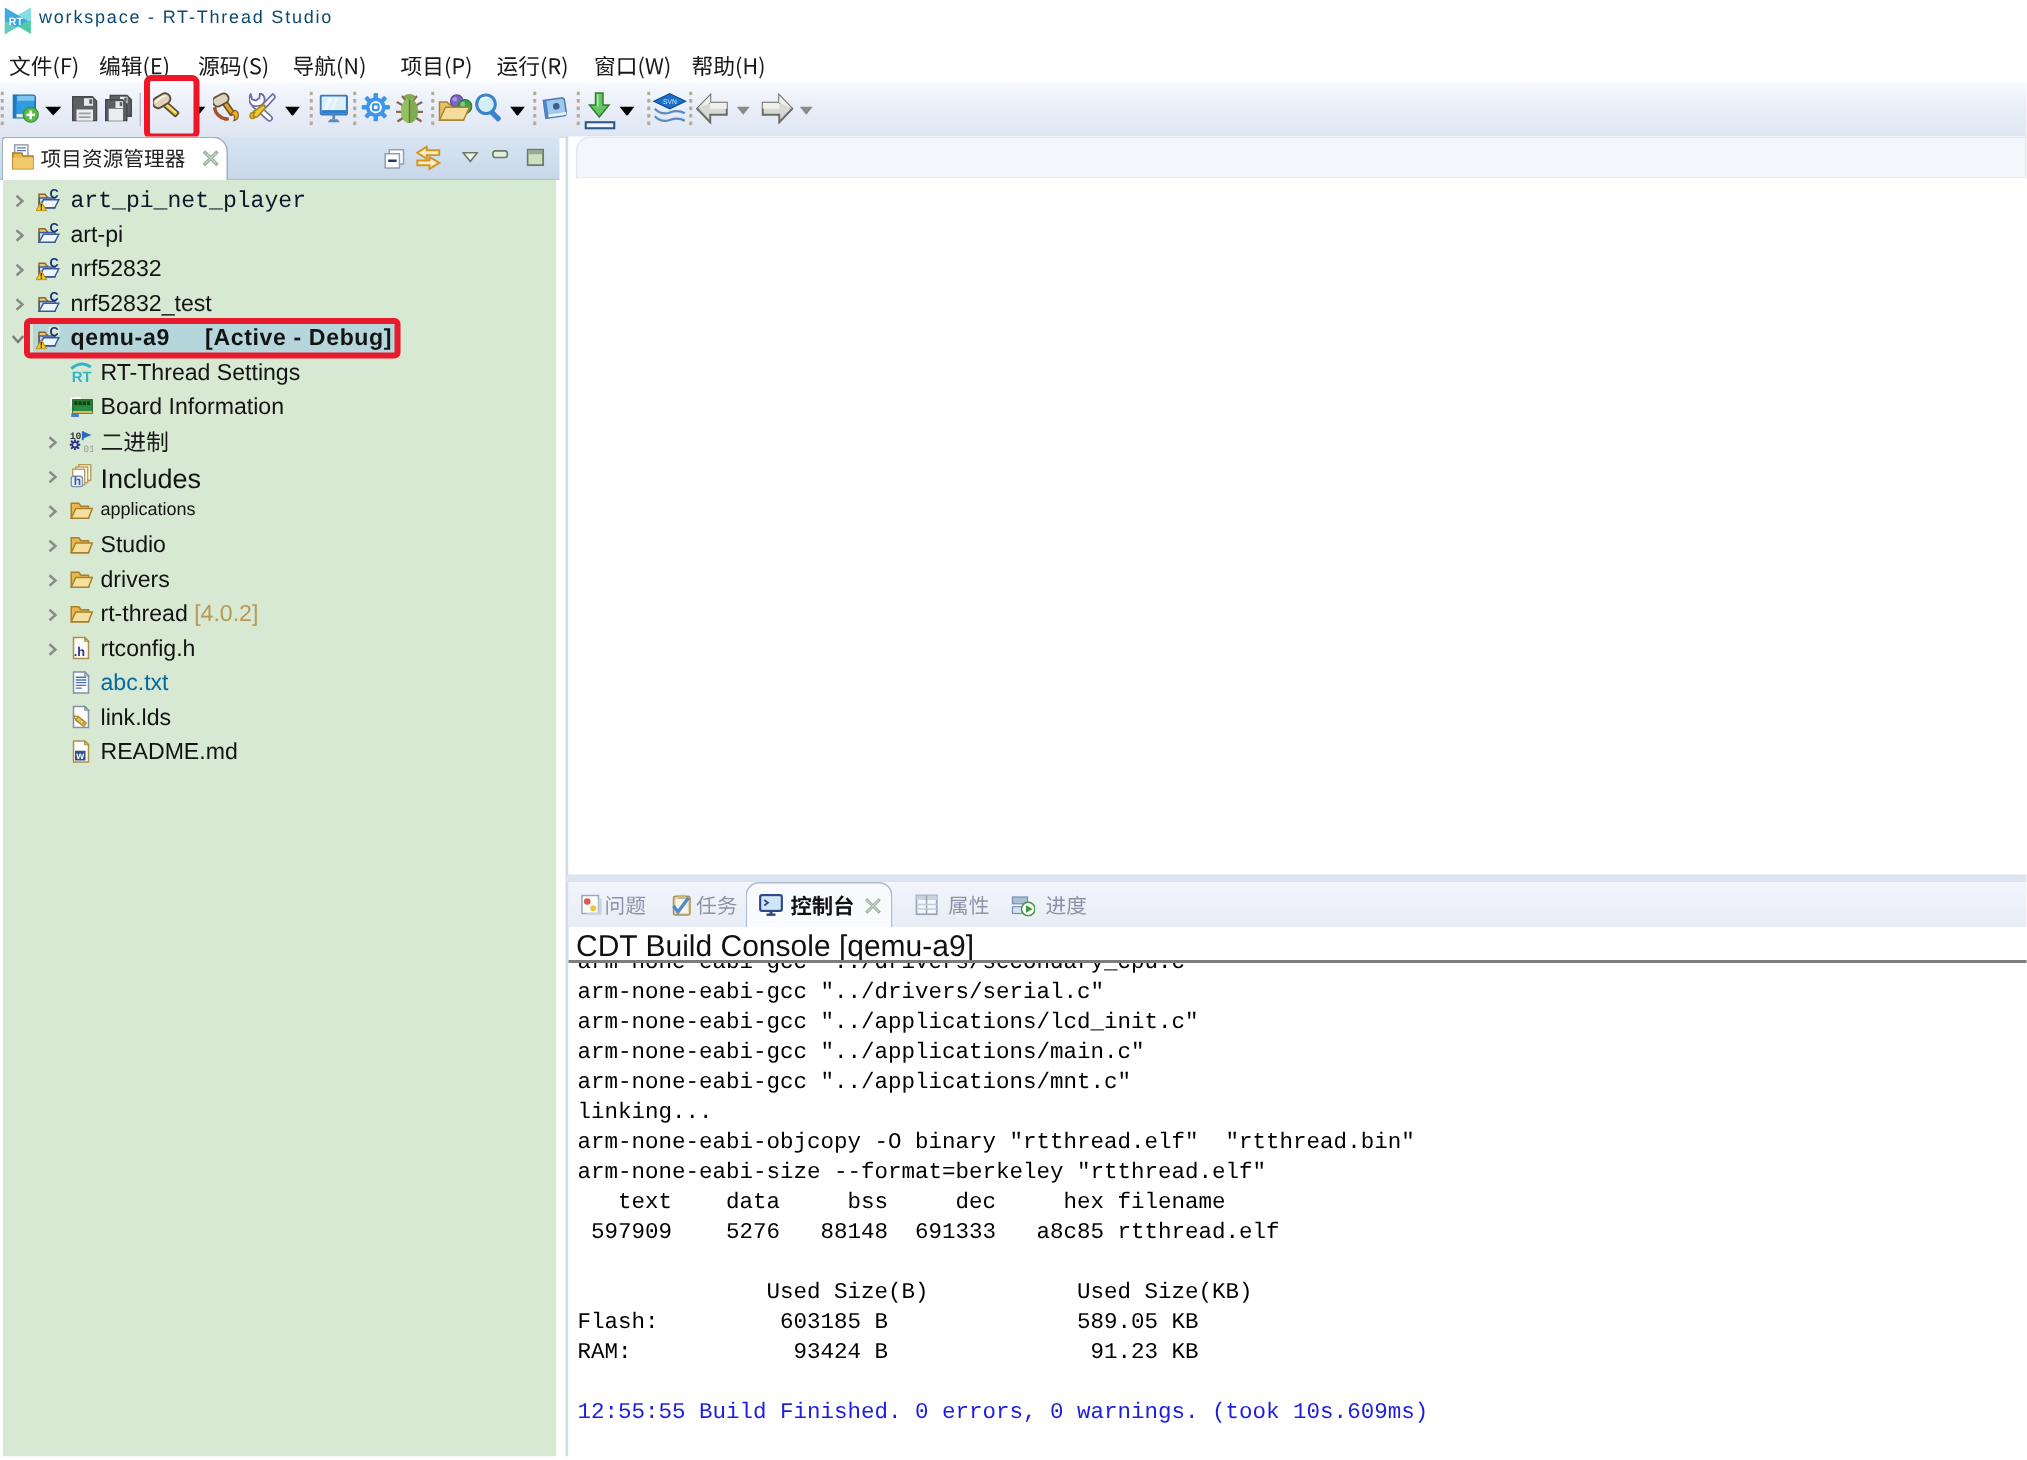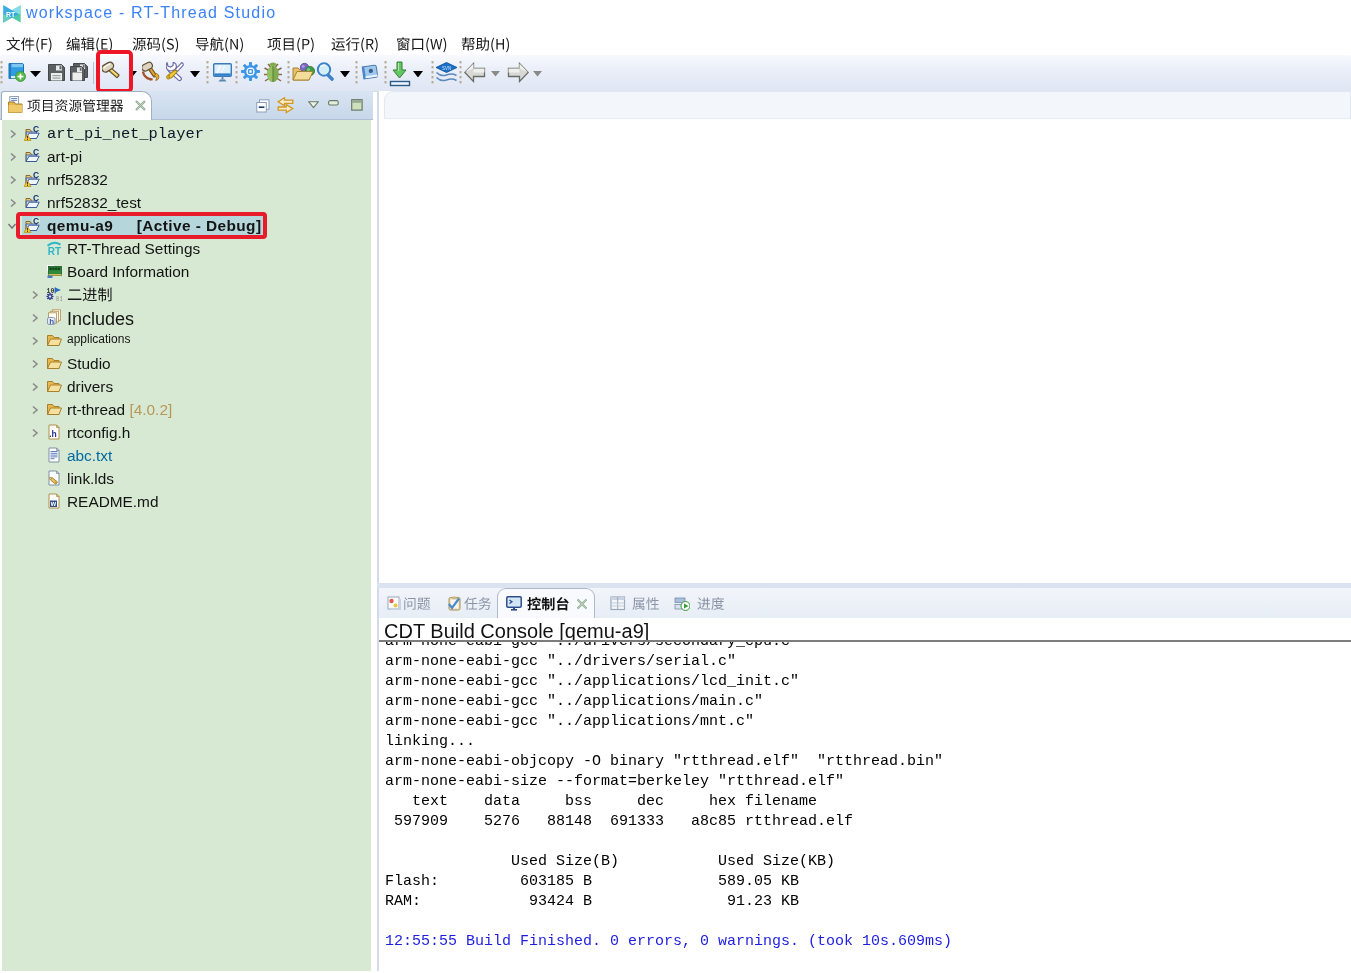--- a/index.html
+++ b/index.html
@@ -7,21 +7,21 @@
 pre{margin:0;font-family:"Liberation Mono",monospace;}
 </style></head><body>
 
 <svg class="abs" style="left:2px;top:4px" width="20" height="20" viewBox="0 0 20 20">
  <polygon points="18.6,1.2 18.6,18.6 3.6,9.9" fill="#4ecaa5"></polygon>
  <polygon points="18.6,1.2 18.6,10 3.6,9.9 11,5.5" fill="#8fdff0" opacity="0.85"></polygon>
  <polygon points="1.2,1 1.2,18.8 16.4,9.9" fill="#2da5e2" opacity="0.92"></polygon>
  <polygon points="1.2,18.8 9,14.3 1.2,9.8" fill="#6fd4b4" opacity="0.8"></polygon>
  <text x="3.9" y="12.8" font-size="7" font-weight="bold" fill="#fff" font-family="Liberation Sans">RT</text>
 </svg>
-<div class="abs" style="left:26px;top:4px;font-size:16px;letter-spacing:1.2px;color:#3b82f6;">workspace - RT-Thread Studio</div>
+<div class="abs" style="left:26px;top:4px;font-size:12px;letter-spacing:1.2px;color:#0c4a6e;">workspace - RT-Thread Studio</div>
 <svg style="position:absolute;left:5.8px;top:35.0px;" width="49" height="18" viewBox="0 -14.5 49 18">
     <path d="M10.5 -9.1 11.6 -8.8Q10.7 -6.2 9.3 -4.3Q7.8 -2.3 5.8 -1.0Q3.8 0.3 1.2 1.1Q1.1 1.0 1.0 0.8Q0.9 0.6 0.8 0.4Q0.6 0.2 0.5 0.1Q3.1 -0.6 5.1 -1.9Q7.0 -3.1 8.3 -4.9Q9.7 -6.7 10.5 -9.1ZM3.9 -9.1Q4.7 -6.8 6.1 -5.0Q7.6 -3.2 9.5 -1.9Q11.5 -0.6 14.0 0.1Q13.9 0.2 13.8 0.4Q13.6 0.5 13.5 0.7Q13.4 0.9 13.3 1.1Q10.7 0.3 8.7 -1.0Q6.7 -2.4 5.3 -4.3Q3.8 -6.3 2.9 -8.8ZM0.7 -9.6H13.8V-8.6H0.7ZM6.1 -11.9 7.3 -12.3Q7.6 -11.8 7.9 -11.1Q8.3 -10.5 8.4 -10.0L7.2 -9.7Q7.1 -10.1 6.8 -10.8Q6.5 -11.4 6.1 -11.9Z M23.3 -12.0H24.3V1.2H23.3ZM20.8 -11.5 21.8 -11.2Q21.6 -10.2 21.3 -9.3Q21.0 -8.3 20.7 -7.4Q20.3 -6.6 19.9 -5.9Q19.8 -6.0 19.6 -6.1Q19.5 -6.2 19.3 -6.3Q19.1 -6.4 19.0 -6.5Q19.4 -7.1 19.7 -7.9Q20.1 -8.7 20.3 -9.6Q20.6 -10.5 20.8 -11.5ZM20.9 -9.2H27.7V-8.1H20.6ZM19.1 -4.9H28.3V-3.9H19.1ZM18.4 -12.1 19.4 -11.8Q19.0 -10.6 18.4 -9.4Q17.8 -8.2 17.0 -7.1Q16.3 -6.1 15.6 -5.3Q15.5 -5.4 15.4 -5.6Q15.3 -5.8 15.2 -6.0Q15.1 -6.2 15.0 -6.3Q15.6 -7.1 16.3 -8.0Q16.9 -8.9 17.5 -10.0Q18.0 -11.0 18.4 -12.1ZM16.9 -8.4 17.9 -9.4 18.0 -9.4V1.1H16.9Z M32.5 2.8Q31.5 1.2 30.9 -0.6Q30.3 -2.4 30.3 -4.5Q30.3 -6.6 30.9 -8.4Q31.5 -10.2 32.5 -11.9L33.3 -11.5Q32.3 -9.9 31.9 -8.1Q31.4 -6.4 31.4 -4.5Q31.4 -2.7 31.9 -0.9Q32.3 0.9 33.3 2.5Z M35.4 0.0V-10.6H41.5V-9.5H36.7V-5.9H40.8V-4.8H36.7V0.0Z M43.3 2.8 42.5 2.5Q43.5 0.9 43.9 -0.9Q44.4 -2.7 44.4 -4.5Q44.4 -6.4 43.9 -8.1Q43.5 -9.9 42.5 -11.5L43.3 -11.9Q44.4 -10.2 44.9 -8.4Q45.5 -6.6 45.5 -4.5Q45.5 -2.4 44.9 -0.6Q44.4 1.2 43.3 2.8Z" fill="#1a1a1a"></path>
   </svg>
 <svg style="position:absolute;left:66.2px;top:35.0px;" width="49" height="18" viewBox="0 -14.5 49 18">
     <path d="M1.0 -2.6Q1.0 -2.7 0.9 -2.9Q0.8 -3.1 0.8 -3.3Q0.7 -3.5 0.7 -3.6Q0.9 -3.6 1.1 -3.9Q1.4 -4.2 1.7 -4.6Q1.8 -4.8 2.2 -5.2Q2.5 -5.7 2.9 -6.3Q3.3 -7.0 3.7 -7.7Q4.1 -8.4 4.4 -9.2L5.3 -8.7Q4.8 -7.7 4.2 -6.7Q3.6 -5.7 3.0 -4.8Q2.3 -3.9 1.7 -3.2V-3.2Q1.7 -3.2 1.6 -3.1Q1.5 -3.1 1.3 -3.0Q1.2 -2.9 1.1 -2.8Q1.0 -2.7 1.0 -2.6ZM1.0 -2.6 0.9 -3.5 1.4 -3.9 4.8 -4.6Q4.8 -4.4 4.9 -4.1Q4.9 -3.9 4.9 -3.7Q3.7 -3.4 3.0 -3.2Q2.2 -3.1 1.9 -3.0Q1.5 -2.8 1.3 -2.8Q1.1 -2.7 1.0 -2.6ZM0.9 -6.1Q0.9 -6.2 0.8 -6.4Q0.7 -6.6 0.7 -6.8Q0.6 -7.0 0.5 -7.1Q0.7 -7.2 0.9 -7.4Q1.1 -7.7 1.3 -8.0Q1.4 -8.2 1.7 -8.6Q1.9 -9.1 2.1 -9.6Q2.4 -10.2 2.7 -10.9Q2.9 -11.5 3.1 -12.2L4.2 -11.8Q3.8 -10.9 3.4 -10.0Q3.0 -9.0 2.5 -8.2Q2.0 -7.4 1.5 -6.7V-6.7Q1.5 -6.7 1.4 -6.6Q1.3 -6.6 1.2 -6.5Q1.1 -6.4 1.0 -6.3Q0.9 -6.2 0.9 -6.1ZM0.9 -6.1 0.9 -6.9 1.4 -7.3 3.9 -7.5Q3.8 -7.3 3.8 -7.1Q3.8 -6.8 3.8 -6.6Q2.9 -6.5 2.4 -6.5Q1.9 -6.4 1.6 -6.3Q1.3 -6.3 1.1 -6.2Q1.0 -6.2 0.9 -6.1ZM0.6 -0.8Q1.4 -1.1 2.5 -1.5Q3.6 -1.9 4.8 -2.4L5.0 -1.5Q3.9 -1.0 2.8 -0.6Q1.7 -0.1 0.8 0.2ZM9.0 -5.5H9.8V0.7H9.0ZM10.8 -5.5H11.6V0.7H10.8ZM12.6 -6.0H13.5V0.1Q13.5 0.4 13.4 0.6Q13.4 0.8 13.2 0.9Q13.0 1.0 12.7 1.0Q12.4 1.1 12.1 1.1Q12.0 0.9 12.0 0.6Q11.9 0.4 11.8 0.2Q12.0 0.2 12.2 0.2Q12.4 0.2 12.5 0.2Q12.6 0.2 12.6 0.1ZM6.0 -10.6H7.0V-7.5Q7.0 -6.6 6.9 -5.5Q6.9 -4.4 6.7 -3.3Q6.6 -2.2 6.2 -1.1Q5.9 0.0 5.4 0.9Q5.3 0.8 5.1 0.7Q5.0 0.6 4.8 0.5Q4.7 0.4 4.6 0.3Q5.0 -0.6 5.3 -1.6Q5.6 -2.6 5.8 -3.6Q5.9 -4.7 6.0 -5.6Q6.0 -6.6 6.0 -7.5ZM6.5 -10.6H13.3V-7.2H6.5V-8.1H12.3V-9.7H6.5ZM7.0 -6.0H13.1V-5.1H7.8V1.0H7.0ZM7.4 -2.9H13.0V-2.1H7.4ZM8.8 -12.0 9.8 -12.3Q10.0 -11.9 10.3 -11.4Q10.5 -10.9 10.6 -10.5L9.5 -10.1Q9.5 -10.5 9.2 -11.0Q9.0 -11.5 8.8 -12.0Z M15.2 -10.5H20.5V-9.4H15.2ZM18.0 -8.2H19.0V1.1H18.0ZM15.1 -2.4Q15.8 -2.5 16.7 -2.7Q17.6 -2.8 18.6 -3.0Q19.6 -3.2 20.6 -3.4L20.7 -2.4Q19.3 -2.1 17.9 -1.9Q16.4 -1.6 15.3 -1.4ZM15.7 -4.8Q15.6 -4.9 15.6 -5.1Q15.5 -5.3 15.5 -5.5Q15.4 -5.6 15.3 -5.8Q15.5 -5.8 15.7 -6.1Q15.8 -6.5 16.0 -7.0Q16.1 -7.2 16.3 -7.7Q16.5 -8.2 16.7 -9.0Q16.9 -9.7 17.0 -10.5Q17.2 -11.4 17.3 -12.2L18.4 -12.0Q18.2 -10.8 17.9 -9.6Q17.5 -8.4 17.2 -7.4Q16.8 -6.3 16.4 -5.4V-5.4Q16.4 -5.4 16.3 -5.3Q16.2 -5.3 16.0 -5.2Q15.9 -5.1 15.8 -5.0Q15.7 -4.9 15.7 -4.8ZM15.7 -4.8V-5.7L16.3 -6.0H20.4V-5.0H16.7Q16.4 -5.0 16.1 -5.0Q15.8 -4.9 15.7 -4.8ZM26.3 -7.5H27.3V1.2H26.3ZM22.5 -10.9V-9.4H26.4V-10.9ZM21.5 -11.7H27.4V-8.6H21.5ZM20.6 -7.8H28.3V-6.8H20.6ZM22.1 -5.6H26.6V-4.8H22.1ZM22.1 -3.5H26.6V-2.7H22.1ZM21.6 -7.5H22.6V-0.9L21.6 -0.8ZM20.3 -1.1Q21.3 -1.2 22.6 -1.2Q23.9 -1.3 25.4 -1.4Q26.9 -1.6 28.4 -1.7L28.4 -0.8Q27.0 -0.6 25.5 -0.5Q24.1 -0.4 22.8 -0.3Q21.5 -0.2 20.5 -0.1Z M32.5 2.8Q31.5 1.2 30.9 -0.6Q30.3 -2.4 30.3 -4.5Q30.3 -6.6 30.9 -8.4Q31.5 -10.2 32.5 -11.9L33.3 -11.5Q32.3 -9.9 31.9 -8.1Q31.4 -6.4 31.4 -4.5Q31.4 -2.7 31.9 -0.9Q32.3 0.9 33.3 2.5Z M35.4 0.0V-10.6H41.5V-9.5H36.7V-6.2H40.7V-5.0H36.7V-1.1H41.6V0.0Z M43.9 2.8 43.1 2.5Q44.0 0.9 44.5 -0.9Q44.9 -2.7 44.9 -4.5Q44.9 -6.4 44.5 -8.1Q44.0 -9.9 43.1 -11.5L43.9 -11.9Q44.9 -10.2 45.5 -8.4Q46.0 -6.6 46.0 -4.5Q46.0 -2.4 45.5 -0.6Q44.9 1.2 43.9 2.8Z" fill="#1a1a1a"></path>
   </svg>
 <svg style="position:absolute;left:131.6px;top:35.0px;" width="49" height="18" viewBox="0 -14.5 49 18">
     <path d="M5.3 -11.5H13.8V-10.5H5.3ZM4.9 -11.5H6.0V-7.5Q6.0 -6.5 5.9 -5.4Q5.8 -4.3 5.6 -3.2Q5.4 -2.0 5.0 -0.9Q4.6 0.2 4.0 1.1Q3.9 1.0 3.7 0.9Q3.6 0.8 3.4 0.7Q3.2 0.6 3.1 0.5Q3.7 -0.3 4.1 -1.4Q4.4 -2.4 4.6 -3.5Q4.8 -4.5 4.8 -5.6Q4.9 -6.6 4.9 -7.5ZM7.8 -5.9V-4.6H12.2V-5.9ZM7.8 -8.0V-6.7H12.2V-8.0ZM6.8 -8.8H13.2V-3.8H6.8ZM7.3 -3.0 8.3 -2.7Q8.1 -2.2 7.8 -1.6Q7.4 -1.1 7.1 -0.6Q6.8 -0.1 6.5 0.3Q6.4 0.2 6.2 0.1Q6.0 0.0 5.9 -0.1Q5.7 -0.2 5.6 -0.3Q6.1 -0.8 6.5 -1.5Q7.0 -2.2 7.3 -3.0ZM11.4 -2.7 12.4 -3.1Q12.7 -2.6 13.0 -2.1Q13.3 -1.6 13.6 -1.1Q13.9 -0.7 14.0 -0.3L13.0 0.2Q12.9 -0.2 12.6 -0.7Q12.3 -1.2 12.0 -1.7Q11.7 -2.3 11.4 -2.7ZM9.4 -10.3 10.6 -10.0Q10.4 -9.5 10.2 -9.1Q10.0 -8.6 9.8 -8.3L8.9 -8.5Q9.0 -8.9 9.2 -9.4Q9.3 -9.9 9.4 -10.3ZM9.4 -4.2H10.5V0.0Q10.5 0.4 10.4 0.7Q10.3 0.9 10.0 1.0Q9.7 1.1 9.2 1.1Q8.7 1.2 8.0 1.2Q7.9 0.9 7.9 0.7Q7.8 0.4 7.7 0.2Q8.2 0.2 8.6 0.2Q9.0 0.2 9.2 0.2Q9.4 0.2 9.4 0.0ZM1.3 -11.3 1.9 -12.0Q2.3 -11.8 2.8 -11.5Q3.2 -11.2 3.6 -11.0Q4.1 -10.7 4.3 -10.5L3.7 -9.6Q3.4 -9.8 3.0 -10.1Q2.6 -10.4 2.1 -10.7Q1.7 -11.0 1.3 -11.3ZM0.5 -7.4 1.2 -8.1Q1.6 -7.9 2.0 -7.6Q2.5 -7.4 2.9 -7.1Q3.4 -6.9 3.6 -6.7L3.0 -5.8Q2.7 -6.0 2.3 -6.3Q1.9 -6.6 1.4 -6.8Q1.0 -7.1 0.5 -7.4ZM0.9 0.3Q1.2 -0.2 1.6 -1.0Q1.9 -1.8 2.3 -2.7Q2.7 -3.5 3.1 -4.3L3.9 -3.7Q3.6 -3.0 3.3 -2.1Q2.9 -1.3 2.6 -0.5Q2.2 0.3 1.8 1.0Z M27.1 -5.8H28.1Q28.1 -5.8 28.1 -5.7Q28.1 -5.6 28.1 -5.5Q28.1 -5.4 28.1 -5.3Q27.9 -3.4 27.8 -2.2Q27.6 -0.9 27.4 -0.3Q27.2 0.4 26.9 0.6Q26.7 0.9 26.5 1.0Q26.3 1.0 25.9 1.1Q25.6 1.1 25.2 1.1Q24.7 1.1 24.2 1.1Q24.2 0.8 24.1 0.5Q24.0 0.3 23.9 0.1Q24.4 0.1 24.9 0.1Q25.3 0.1 25.5 0.1Q25.7 0.1 25.8 0.1Q25.9 0.1 26.0 -0.0Q26.2 -0.2 26.4 -0.8Q26.6 -1.4 26.8 -2.6Q26.9 -3.8 27.1 -5.6ZM20.9 -11.3H26.3V-10.3H20.9ZM21.6 -9.4 22.6 -9.4Q22.6 -8.6 22.5 -7.8Q22.4 -7.0 22.3 -6.2Q22.3 -5.5 22.2 -4.9H21.1Q21.2 -5.5 21.3 -6.3Q21.4 -7.0 21.5 -7.9Q21.6 -8.7 21.6 -9.4ZM21.4 -5.8H27.4V-4.9H21.4ZM20.4 -3.0H26.0V-2.0H20.4ZM25.9 -11.3H26.0L26.1 -11.4L26.9 -11.3Q26.9 -10.7 26.8 -9.9Q26.7 -9.1 26.6 -8.3Q26.5 -7.4 26.4 -6.6Q26.3 -5.8 26.2 -5.1L25.2 -5.2Q25.3 -5.9 25.4 -6.7Q25.5 -7.6 25.6 -8.4Q25.7 -9.2 25.8 -10.0Q25.8 -10.7 25.9 -11.2ZM15.2 -11.4H20.2V-10.4H15.2ZM16.6 -6.9H19.8V-0.7H16.6V-1.6H18.8V-6.0H16.6ZM17.1 -10.9 18.1 -10.7Q17.9 -9.3 17.5 -8.0Q17.1 -6.7 16.6 -5.6Q16.1 -4.5 15.4 -3.6Q15.4 -3.7 15.3 -3.9Q15.2 -4.2 15.1 -4.4Q15.0 -4.6 14.9 -4.8Q15.8 -5.9 16.3 -7.5Q16.8 -9.1 17.1 -10.9ZM16.2 -6.9H17.1V0.5H16.2Z M32.5 2.8Q31.5 1.2 30.9 -0.6Q30.3 -2.4 30.3 -4.5Q30.3 -6.6 30.9 -8.4Q31.5 -10.2 32.5 -11.9L33.3 -11.5Q32.3 -9.9 31.9 -8.1Q31.4 -6.4 31.4 -4.5Q31.4 -2.7 31.9 -0.9Q32.3 0.9 33.3 2.5Z M38.3 0.2Q37.2 0.2 36.2 -0.2Q35.3 -0.7 34.6 -1.4L35.4 -2.3Q36.0 -1.7 36.7 -1.3Q37.5 -1.0 38.3 -1.0Q39.4 -1.0 40.0 -1.5Q40.6 -1.9 40.6 -2.7Q40.6 -3.3 40.3 -3.6Q40.1 -3.9 39.7 -4.2Q39.3 -4.4 38.8 -4.6L37.3 -5.3Q36.8 -5.5 36.3 -5.8Q35.8 -6.2 35.4 -6.7Q35.1 -7.2 35.1 -8.0Q35.1 -8.8 35.5 -9.5Q36.0 -10.1 36.7 -10.5Q37.5 -10.8 38.4 -10.8Q39.4 -10.8 40.2 -10.5Q41.0 -10.1 41.6 -9.5L40.9 -8.7Q40.4 -9.1 39.8 -9.4Q39.2 -9.6 38.4 -9.6Q37.5 -9.6 37.0 -9.2Q36.5 -8.8 36.5 -8.1Q36.5 -7.6 36.7 -7.3Q37.0 -6.9 37.4 -6.7Q37.8 -6.5 38.2 -6.3L39.7 -5.7Q40.3 -5.4 40.8 -5.0Q41.3 -4.7 41.6 -4.1Q41.9 -3.6 41.9 -2.8Q41.9 -2.0 41.5 -1.3Q41.0 -0.6 40.2 -0.2Q39.4 0.2 38.3 0.2Z M44.0 2.8 43.2 2.5Q44.1 0.9 44.6 -0.9Q45.0 -2.7 45.0 -4.5Q45.0 -6.4 44.6 -8.1Q44.1 -9.9 43.2 -11.5L44.0 -11.9Q45.0 -10.2 45.6 -8.4Q46.1 -6.6 46.1 -4.5Q46.1 -2.4 45.6 -0.6Q45.0 1.2 44.0 2.8Z" fill="#1a1a1a"></path>
   </svg>
 <svg style="position:absolute;left:194.8px;top:35.0px;" width="51" height="18" viewBox="0 -14.5 51 18">

